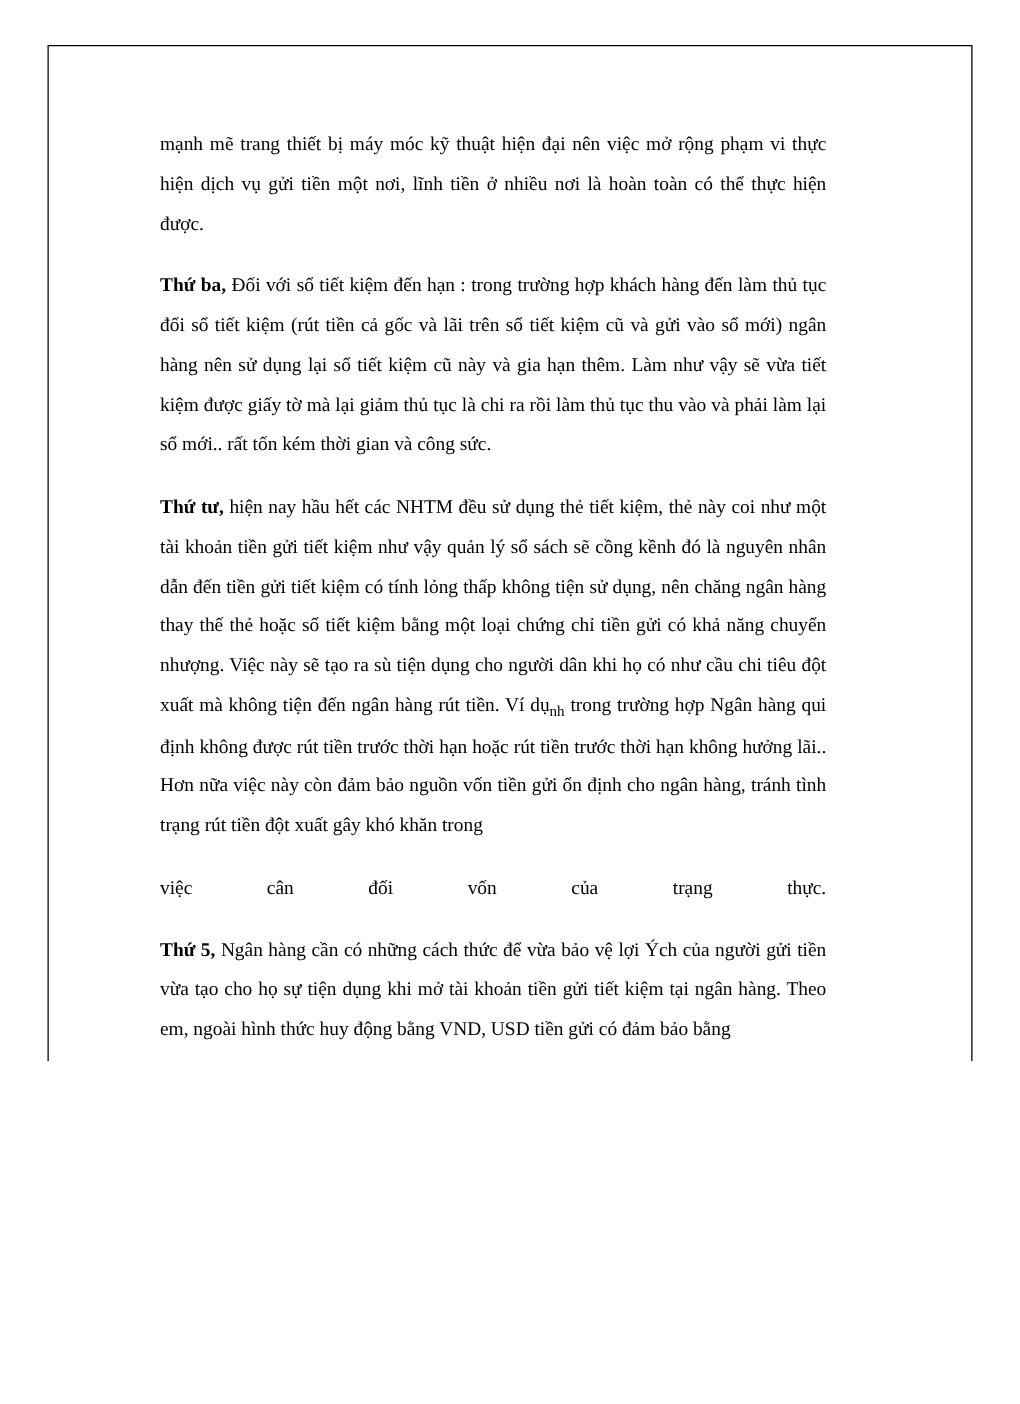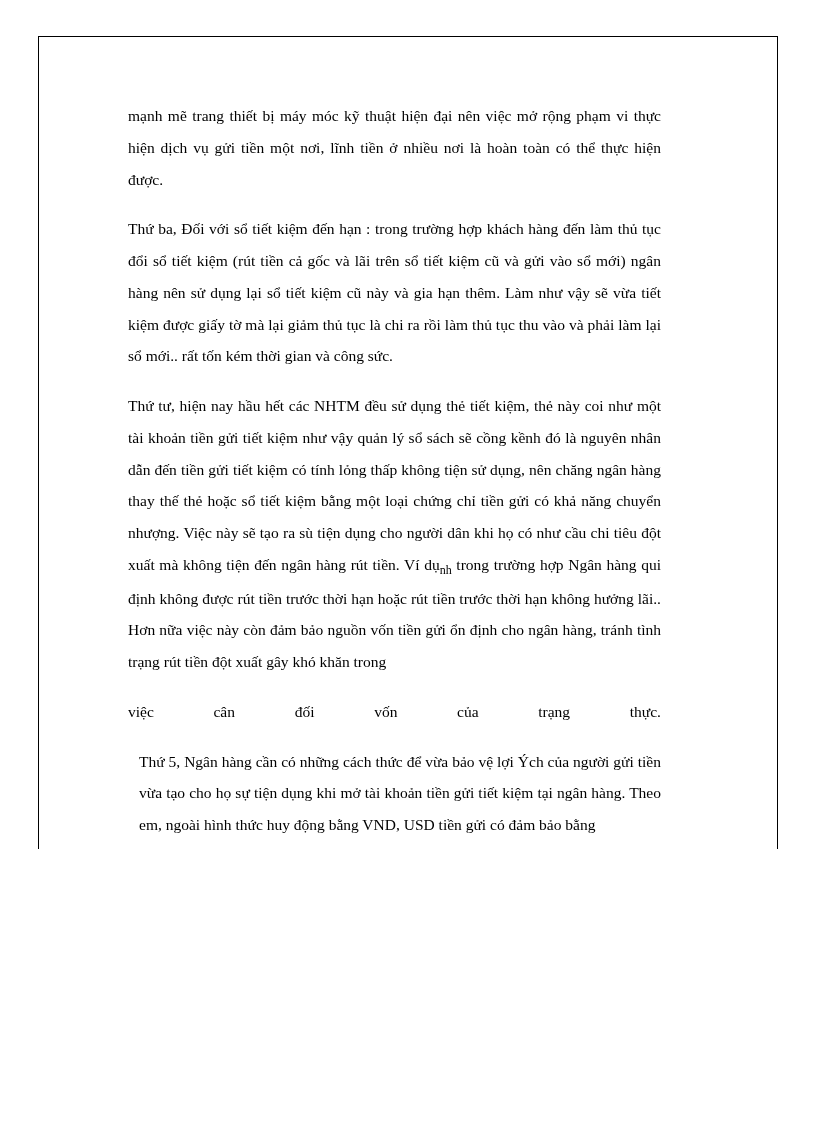--- a/index.html
+++ b/index.html
@@ -38,24 +38,23 @@
     margin: 0 0 18px 0;
     font-size: 15.5px;
     line-height: 2.05;
     text-align: justify;
     text-justify: inter-word;
     color: #000000;
     hyphens: none;
   }
   p.para:last-child {
     margin-bottom: 0;
-    margin-left: 11px;
   }
   .bold {
-    font-weight: normal;
+    font-weight: bold;
   }
   .sub {
     font-size: 12px;
     vertical-align: sub;
   }
   .spread {
     display: flex;
     justify-content: space-between;
     width: 100%;
     margin-top: 16px;

